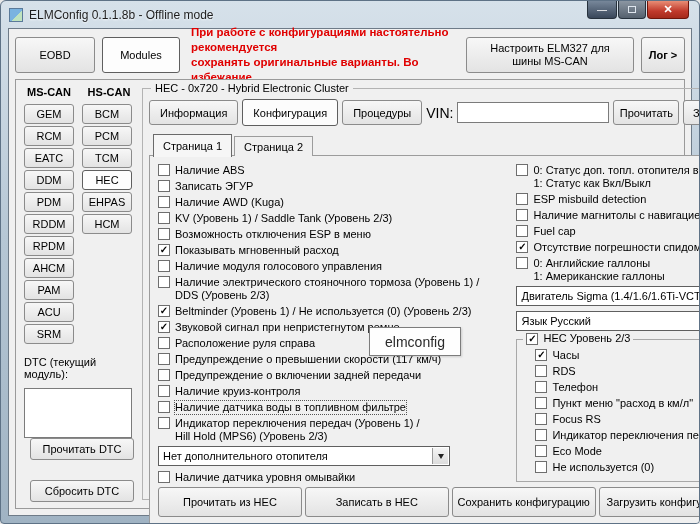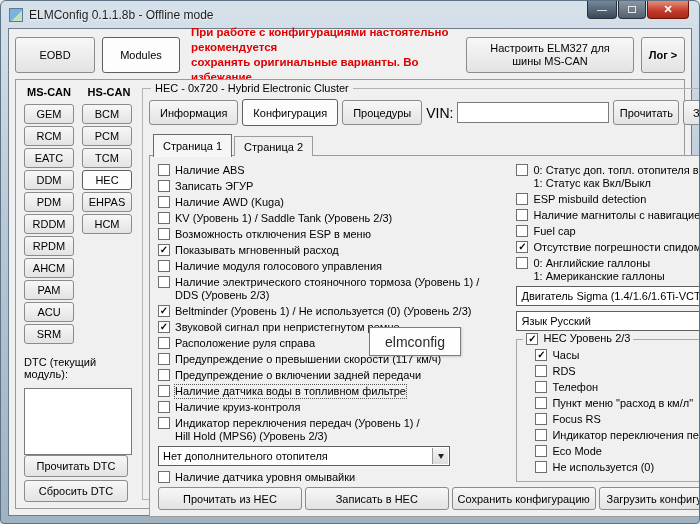--- a/index.html
+++ b/index.html
@@ -42,21 +42,21 @@
 
   
   .sidebar { width:124px; padding:6px 4px 4px 8px; display:flex; flex-direction:column; }
   .bus-headers { display:flex; gap:10px; margin-bottom:6px; }
   .bus-headers span { width:50px; text-align:center; font-size:11px; font-weight:bold; }
   .mod-cols { display:flex; gap:8px; }
   .mod-col { display:flex; flex-direction:column; }
   .mod-btn { width:50px; height:20px; margin-bottom:2px; font-size:11px; }
   .dtc-label { font-size:11px; margin-top:10px; margin-bottom:8px; }
   .dtc-list { width:108px; height:86px; background:#fff; border:1px solid #7b7b7b; }
-  .dtc-btns { margin-top:auto; display:flex; flex-direction:column; align-items:flex-start; gap:3px; padding-bottom:2px; }
+  .dtc-btns { margin-top:auto; display:flex; flex-direction:column; align-items:flex-end; gap:20px; padding-bottom:2px; }
   .dtc-btn { width:104px; height:22px; }
 
   
   .hec-box { flex:1; margin:8px 6px 8px 4px; border:1px solid #b3b3b3;
     position:relative; padding:10px 6px 6px 6px; display:flex; flex-direction:column; }
   .hec-legend { position:absolute; top:-7px; left:8px; background:#f0f0f0;
     padding:0 4px; font-size:11px; }
   .hec-header { display:flex; gap:4px; align-items:center; height:27px; }
   .tabbtn { height:25px; padding:0 10px; }
   .tabbtn.sel { height:27px; background:#fcfcfc; border-color:#5f5f5f; }
@@ -91,21 +91,21 @@
     border-right:3.5px solid transparent; border-top:5px solid #222; }
   .dd.narrow { width:292px; }
 
   .level-box { border:1px solid #a8a8a8; margin-top:8px; position:relative;
     padding:9px 4px 4px 10px; }
   .level-legend { position:absolute; top:-8px; left:6px; background:#f0f0f0;
     padding:0 3px; display:flex; align-items:center; gap:5px; }
   .level-items { padding-left:8px; }
 
   .bottom-btns { display:flex; gap:3px; margin-top:auto; }
-  .bottom-btns .btn { flex:1; height:23px; }
+  .bottom-btns .btn { flex:1; height:30px; }
 
   .tooltip { position:absolute; left:368px; top:326px; width:92px; height:29px;
     background:#fefefe; border:1px solid #7c7c7c; display:flex; align-items:center;
     justify-content:center; font-size:14px; color:#2a2a2a; z-index:50;
     box-shadow:1px 1px 2px rgba(0,0,0,.15); }
 </style>
 </head>
 <body>
 
 <div class="frame">
@@ -243,25 +243,25 @@
               <div class="cb">
                   <span class="cb-box"></span>
                   <span class="cb-label">Предупреждение о превышении скорости (117 км/ч)</span>
                 </div>
               <div class="cb">
                   <span class="cb-box"></span>
                   <span class="cb-label">Предупреждение о включении задней передачи</span>
                 </div>
               <div class="cb">
                   <span class="cb-box"></span>
+                  <span class="cb-label">Наличие круиз-контроля</span>
+                </div>
+              <div class="cb">
+                  <span class="cb-box"></span>
                   <span class="cb-label focused">Наличие датчика воды в топливном фильтре</span>
-                </div>
-              <div class="cb">
-                  <span class="cb-box"></span>
-                  <span class="cb-label">Наличие круиз-контроля</span>
                 </div>
               <div class="cb">
                   <span class="cb-box"></span>
                   <span class="cb-label">Индикатор переключения передач (Уровень 1) /
 Hill Hold (MPS6) (Уровень 2/3)</span>
                 </div>
               <div class="dd narrow">
                 <span>Нет дополнительного отопителя</span>
                 <span class="dd-arrow-btn">
                     <span class="tri"></span>

